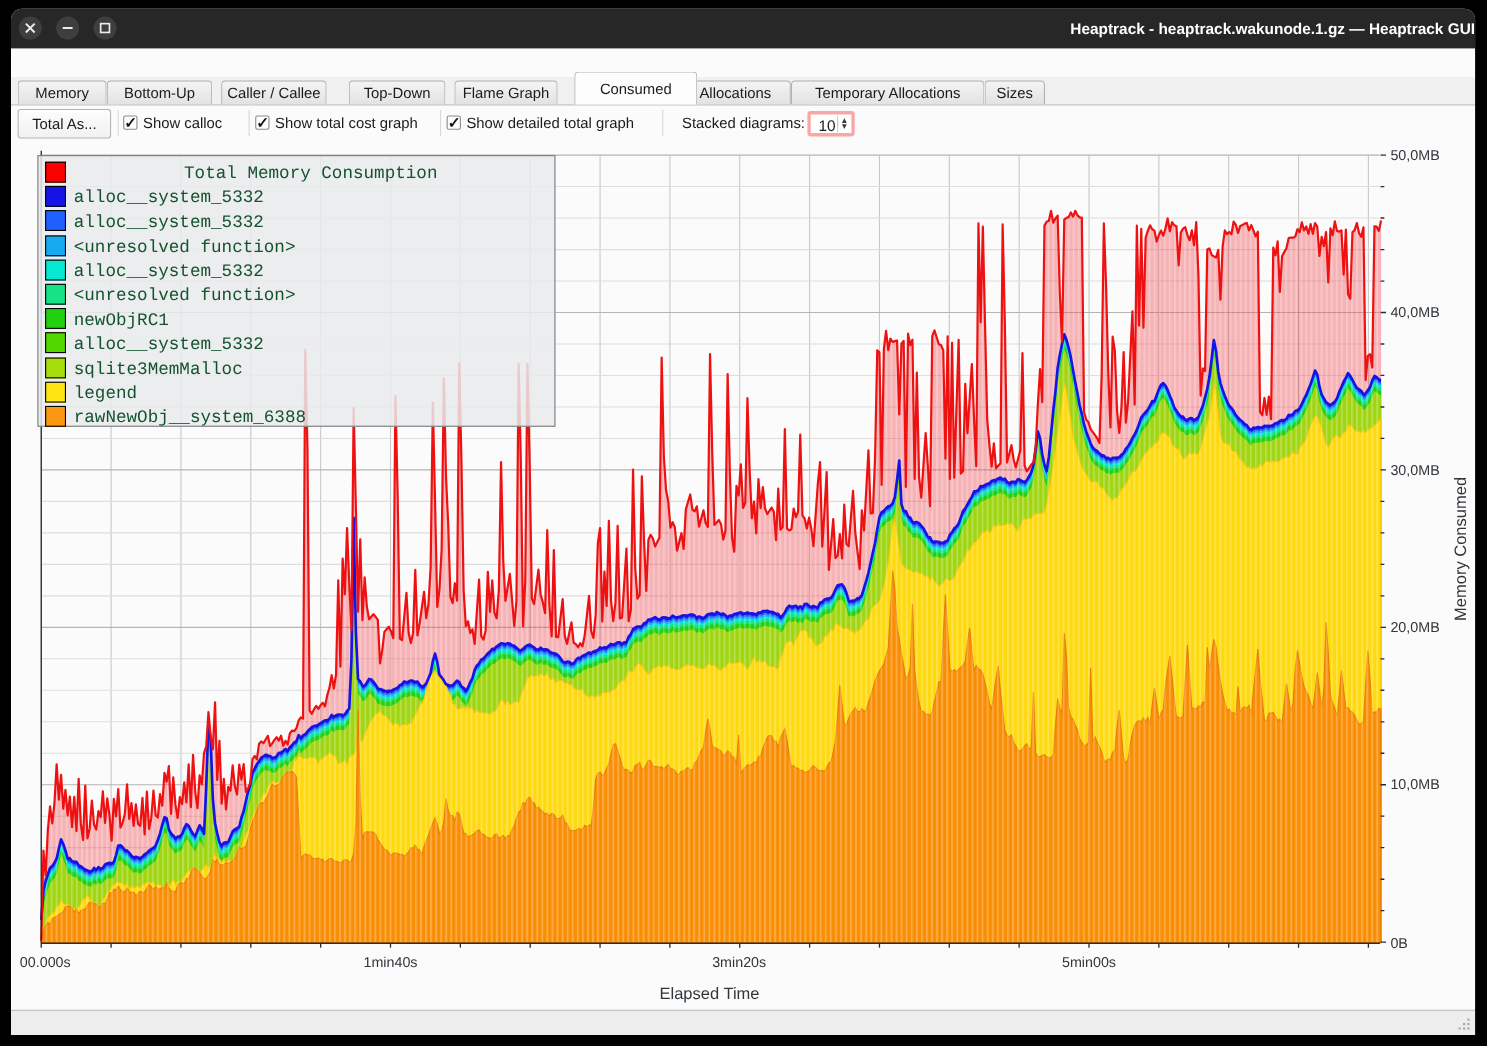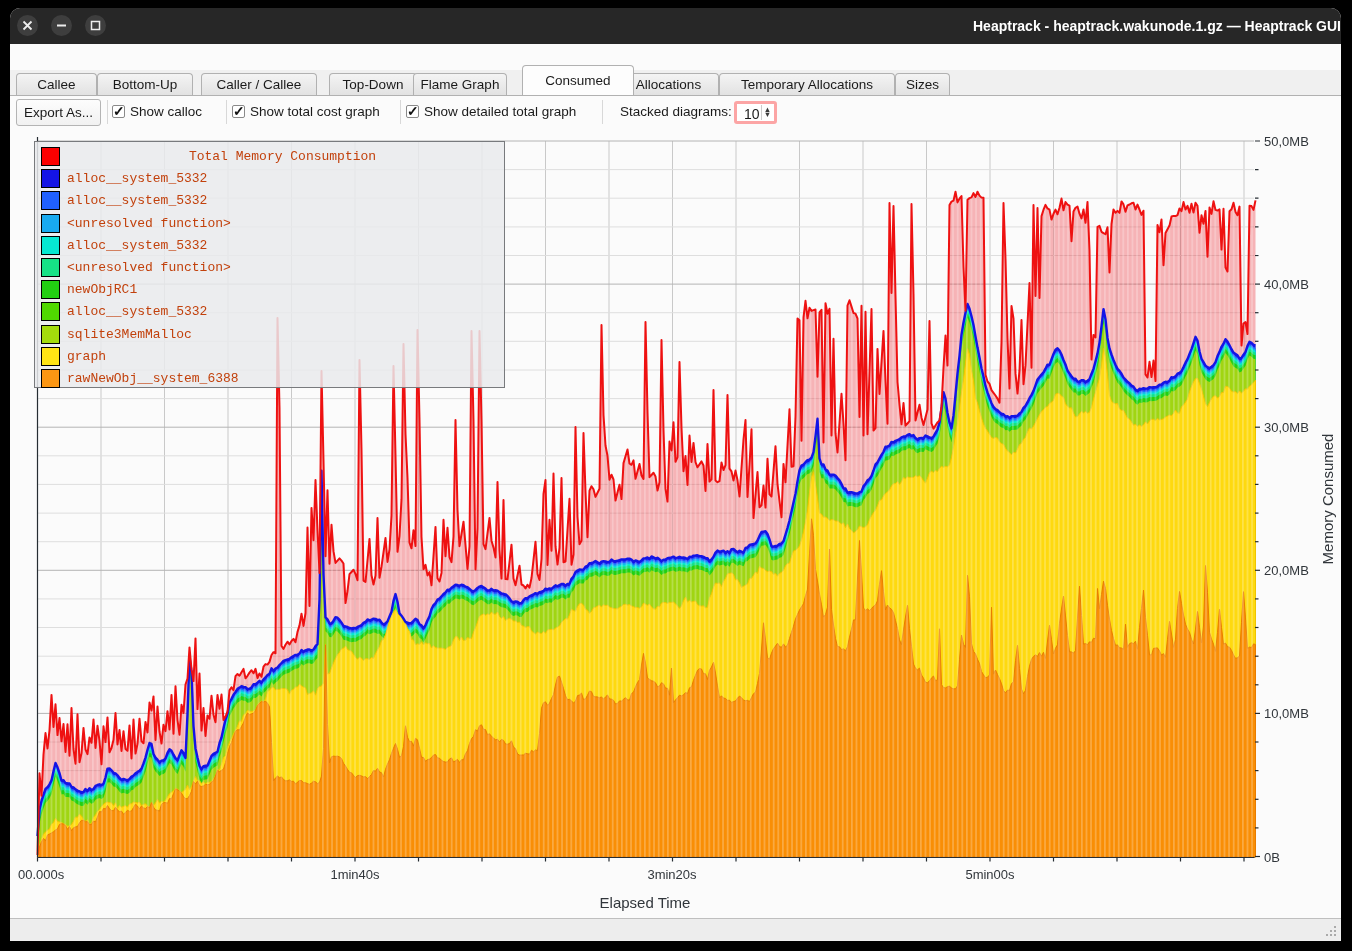--- a/index.html
+++ b/index.html
@@ -31,32 +31,32 @@
           <path d="M6.5 6.5 L14.5 14.5 M14.5 6.5 L6.5 14.5" stroke="#ededed" stroke-width="1.8"></path>
         </svg></div>
   <div class="wbtn" style="left:41px"><svg width="21" height="21">
           <path d="M6 10.5 L15 10.5" stroke="#ededed" stroke-width="1.8"></path>
         </svg></div>
   <div class="wbtn" style="left:75px"><svg width="21" height="21">
           <rect x="6.5" y="6.5" width="8" height="8" fill="none" stroke="#ededed" stroke-width="1.5"></rect>
         </svg></div>
  </div>
  <div id="tabbar">
-  <div class="tab" style="left:6px;width:81px">Callee</div>
+  <div class="tab" style="left:6px;width:81px">Memory</div>
   <div class="tab" style="left:87px;width:96px">Bottom-Up</div>
-  <div class="tab" style="left:191px;width:116px">Caller / Callee</div>
-  <div class="tab" style="left:319px;width:88px">Top-Down</div>
+  <div class="tab" style="left:191px;width:96px">Caller / Callee</div>
+  <div class="tab" style="left:307px;width:88px">Top-Down</div>
   <div class="tab" style="left:403px;width:94px">Flame Graph</div>
   <div class="tab active" style="left:512px;width:112px">Consumed</div>
   <div class="tab" style="left:608px;width:101px">Allocations</div>
   <div class="tab" style="left:709px;width:176px">Temporary Allocations</div>
   <div class="tab" style="left:885px;width:55px">Sizes</div>
  </div>
  <div id="toolbar">
-  <div id="exportbtn">Export As...</div>
+  <div id="exportbtn">Total As...</div>
   <div class="vsep" style="left:97px"></div>
   <div class="cb" style="left:102px"></div>
       <div class="cblbl" style="left:120px">Show calloc</div>
   <div class="vsep" style="left:216px"></div>
   <div class="cb" style="left:222px"></div>
       <div class="cblbl" style="left:240px">Show total cost graph</div>
   <div class="vsep" style="left:390px"></div>
   <div class="cb" style="left:396px"></div>
       <div class="cblbl" style="left:414px">Show detailed total graph</div>
   <div class="vsep" style="left:592px"></div>
@@ -190,41 +190,41 @@
         <text x="990" y="879" font-size="13" fill="#31363b" text-anchor="middle">5min00s</text>
         <text x="1264" y="145.5" font-size="13" fill="#31363b">50,0MB</text>
         <text x="1264" y="288.5" font-size="13" fill="#31363b">40,0MB</text>
         <text x="1264" y="431.5" font-size="13" fill="#31363b">30,0MB</text>
         <text x="1264" y="574.5" font-size="13" fill="#31363b">20,0MB</text>
         <text x="1264" y="717.5" font-size="13" fill="#31363b">10,0MB</text>
         <text x="1264" y="861.5" font-size="13" fill="#31363b">0B</text>
         <text x="645" y="908" font-size="15" fill="#31363b" text-anchor="middle">Elapsed Time</text>
         <text x="1333" y="499" font-size="15" fill="#31363b" text-anchor="middle" transform="rotate(-90 1333 499)">Memory Consumed</text>
       </svg>
-      <div style="position:absolute;left:34px;top:141px;width:471px;height:247px;background:rgba(233,234,236,0.85);border:1px solid #787a7d;font-family:'Liberation Mono',monospace;font-size:13px;color:#c2410c">
+      <div style="position:absolute;left:34px;top:141px;width:471px;height:247px;background:rgba(233,234,236,0.85);border:1px solid #787a7d;font-family:'Liberation Mono',monospace;font-size:16px;color:#14532d">
         <div style="position:absolute;left:6px;top:5.0px;width:19px;height:19px;background:#fb0000;border:1px solid #000"></div>
         <div style="position:absolute;left:30px;top:7.0px;width:435px;text-align:center">Total Memory Consumption</div>
         <div style="position:absolute;left:6px;top:27.2px;width:19px;height:19px;background:#1414e6;border:1px solid #000"></div>
         <div style="position:absolute;left:32px;top:29.2px;white-space:pre">alloc__system_5332</div>
         <div style="position:absolute;left:6px;top:49.4px;width:19px;height:19px;background:#2060ff;border:1px solid #000"></div>
         <div style="position:absolute;left:32px;top:51.4px;white-space:pre">alloc__system_5332</div>
         <div style="position:absolute;left:6px;top:71.6px;width:19px;height:19px;background:#18aaf0;border:1px solid #000"></div>
         <div style="position:absolute;left:32px;top:73.6px;white-space:pre">&lt;unresolved function&gt;</div>
         <div style="position:absolute;left:6px;top:93.8px;width:19px;height:19px;background:#06e8d2;border:1px solid #000"></div>
         <div style="position:absolute;left:32px;top:95.8px;white-space:pre">alloc__system_5332</div>
         <div style="position:absolute;left:6px;top:116.0px;width:19px;height:19px;background:#16e286;border:1px solid #000"></div>
         <div style="position:absolute;left:32px;top:118.0px;white-space:pre">&lt;unresolved function&gt;</div>
         <div style="position:absolute;left:6px;top:138.2px;width:19px;height:19px;background:#22d012;border:1px solid #000"></div>
         <div style="position:absolute;left:32px;top:140.2px;white-space:pre">newObjRC1</div>
         <div style="position:absolute;left:6px;top:160.4px;width:19px;height:19px;background:#50d800;border:1px solid #000"></div>
         <div style="position:absolute;left:32px;top:162.4px;white-space:pre">alloc__system_5332</div>
         <div style="position:absolute;left:6px;top:182.6px;width:19px;height:19px;background:#a4dc0c;border:1px solid #000"></div>
         <div style="position:absolute;left:32px;top:184.6px;white-space:pre">sqlite3MemMalloc</div>
         <div style="position:absolute;left:6px;top:204.8px;width:19px;height:19px;background:#ffe414;border:1px solid #000"></div>
-        <div style="position:absolute;left:32px;top:206.8px;white-space:pre">graph</div>
+        <div style="position:absolute;left:32px;top:206.8px;white-space:pre">legend</div>
         <div style="position:absolute;left:6px;top:227.0px;width:19px;height:19px;background:#fb9613;border:1px solid #000"></div>
         <div style="position:absolute;left:32px;top:229.0px;white-space:pre">rawNewObj__system_6388</div>
       </div>
     </div>
  <div id="statusbar">
       <svg width="14" height="14" style="position:absolute;right:3px;bottom:3px">
         <g fill="#aaa">
           <rect x="10" y="2" width="2" height="2"></rect>
           <rect x="6" y="6" width="2" height="2"></rect>
           <rect x="10" y="6" width="2" height="2"></rect>

